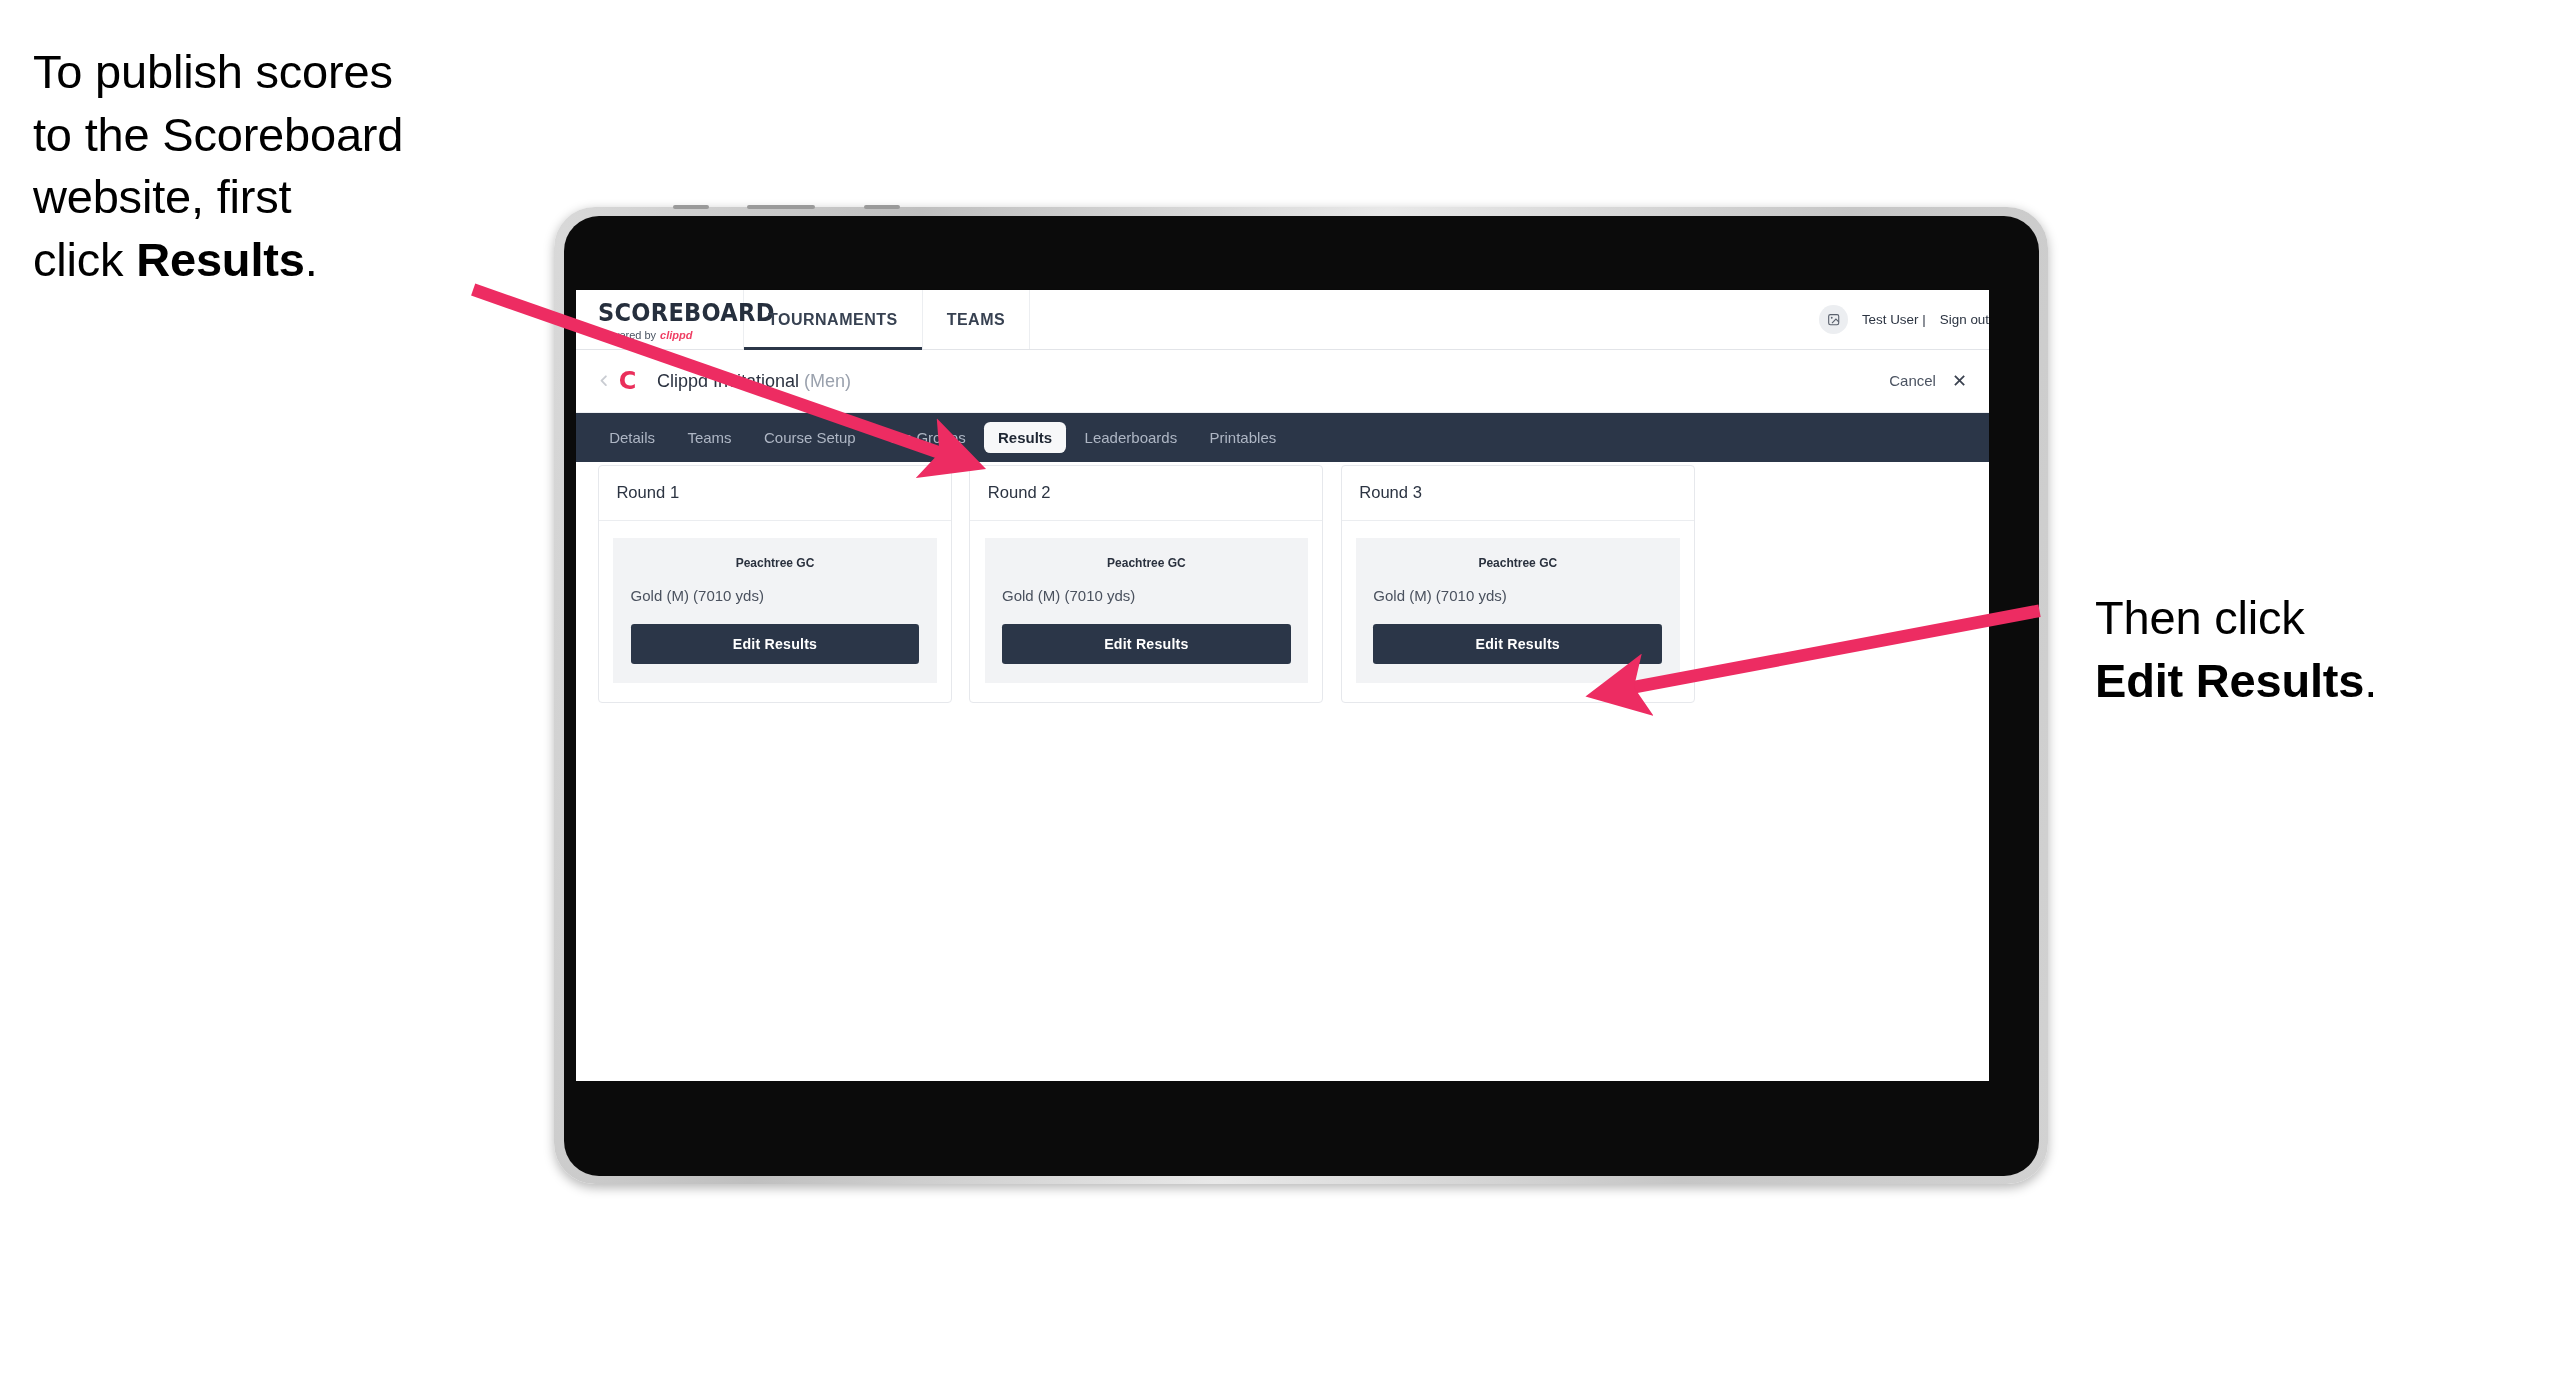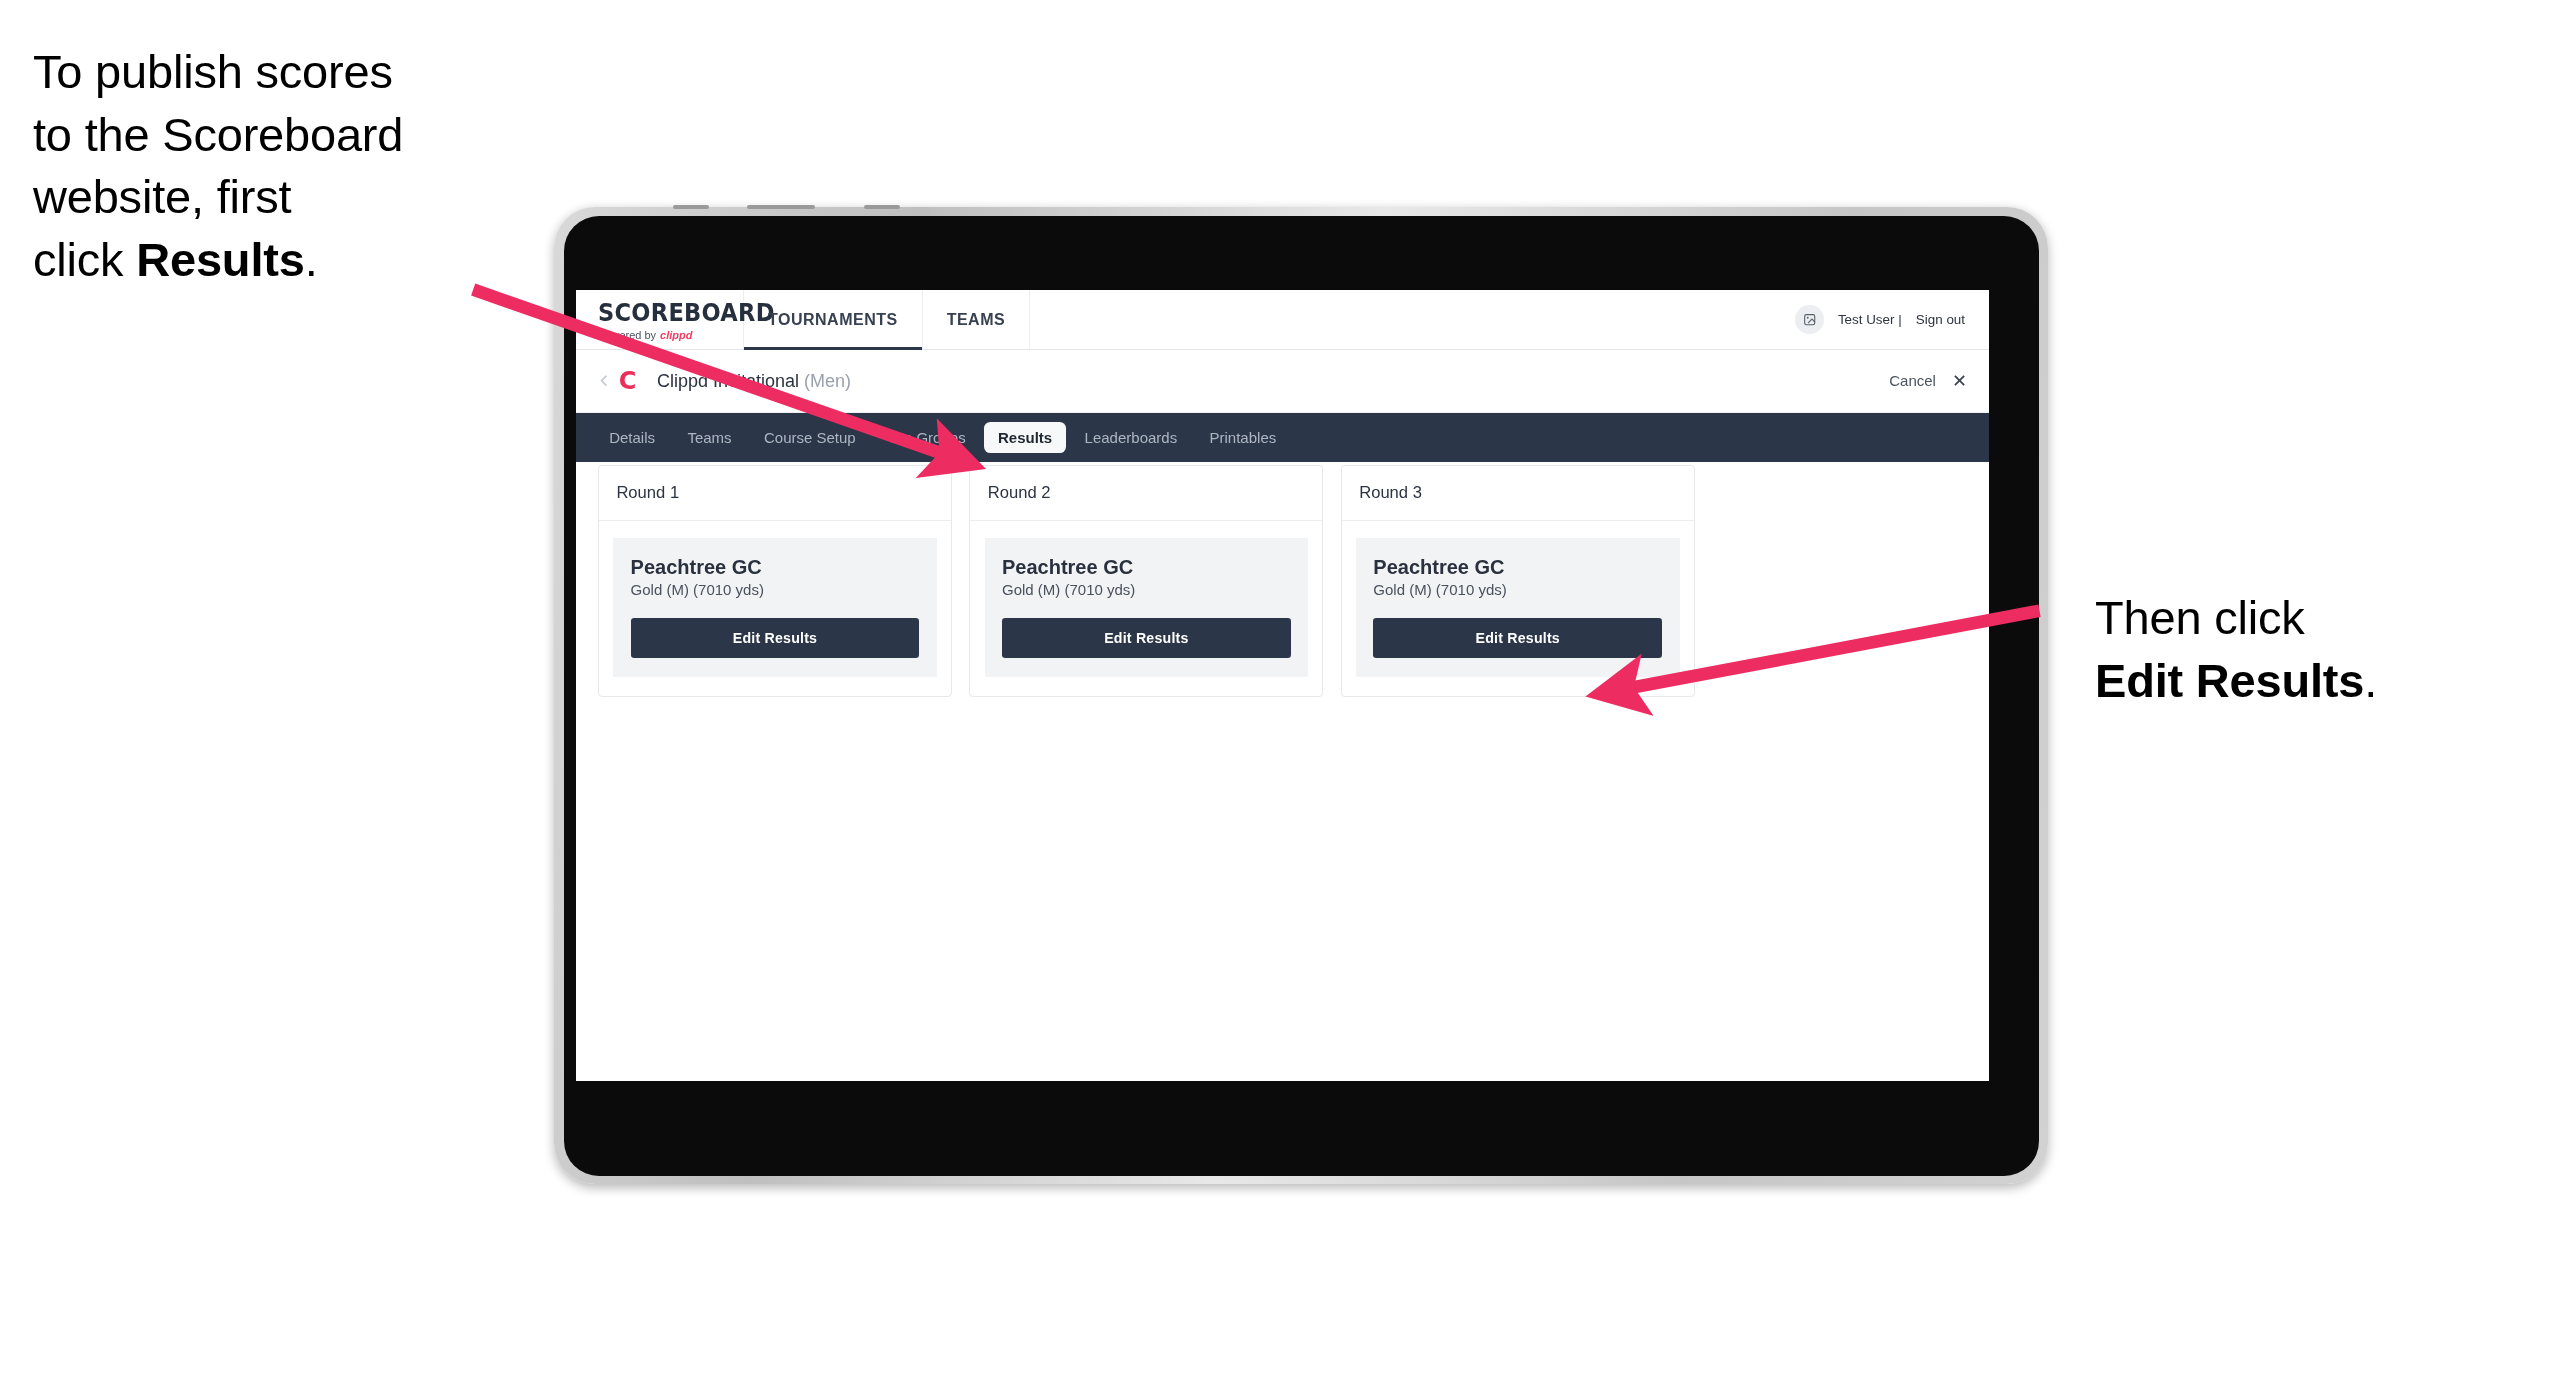--- a/index.html
+++ b/index.html
@@ -109,21 +109,21 @@
     position: relative;
     cursor: pointer;
     font-weight: bold;
   }
   .topnav-item.active::after {
     content:""; position:absolute; left:0; right:0; bottom:-0.8px; height:3.2px;
     background:#2b3648;
   }
   #topbar-spacer { flex: 1; }
   #user-area {
-    display: flex; align-items: center; gap: 14.2px; padding-right: 24px;
+    display: flex; align-items: center; gap: 14.2px; 
     font-size: 13.4px; color: #2c3442;
   }
   #avatar-btn {
     width: 28.5px; height: 28.5px; border-radius: 50%;
     background: #eceef1;
     display:flex; align-items:center; justify-content:center;
     cursor: pointer;
   }
   #avatar-btn svg { width: 13.4px; height: 13.4px; }
   #user-name { white-space: nowrap; }
@@ -198,21 +198,21 @@
     font-size: 16.6px;
     color: #2c3442;
     border-bottom: 0.8px solid #ebedf0;
   }
   .round-body { padding: 17.4px 14.2px 19px 14.2px; }
   .course-box {
     background: #f2f3f5;
     padding: 17.4px 17.4px 19px 17.4px;
   }
   .course-name {
-    font-size: 20px; font-weight: 700; color: #2a313e; margin-bottom: 2px;
+    font-size: 12px; font-weight: 700; color: #2a313e; margin-bottom: 17px; text-align: center;
   }
   .course-tee {
     font-size: 15px; color: #4a515e; margin-bottom: 20.6px;
   }
   .edit-btn {
     display: block; width: 100%;
     background: #2b3648;
     color: #ffffff;
     border: none;
     border-radius: 3.2px;

